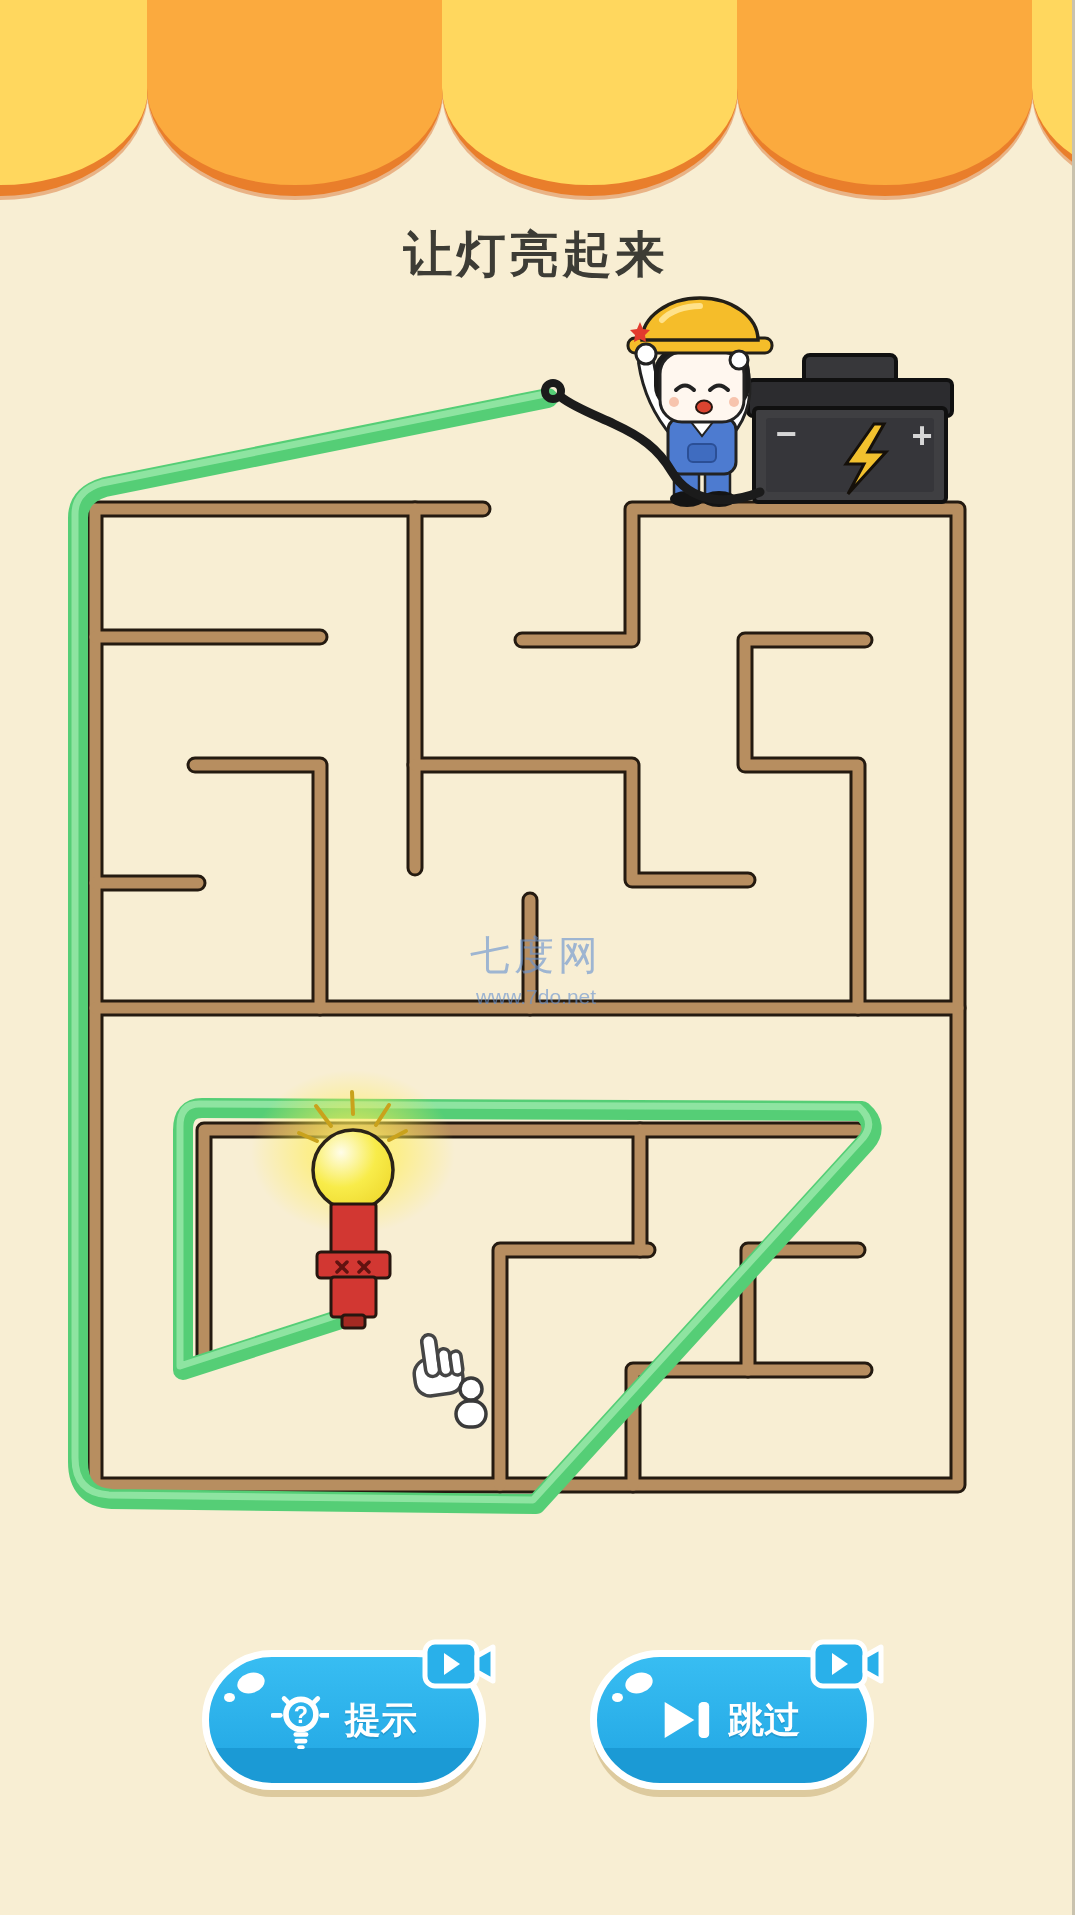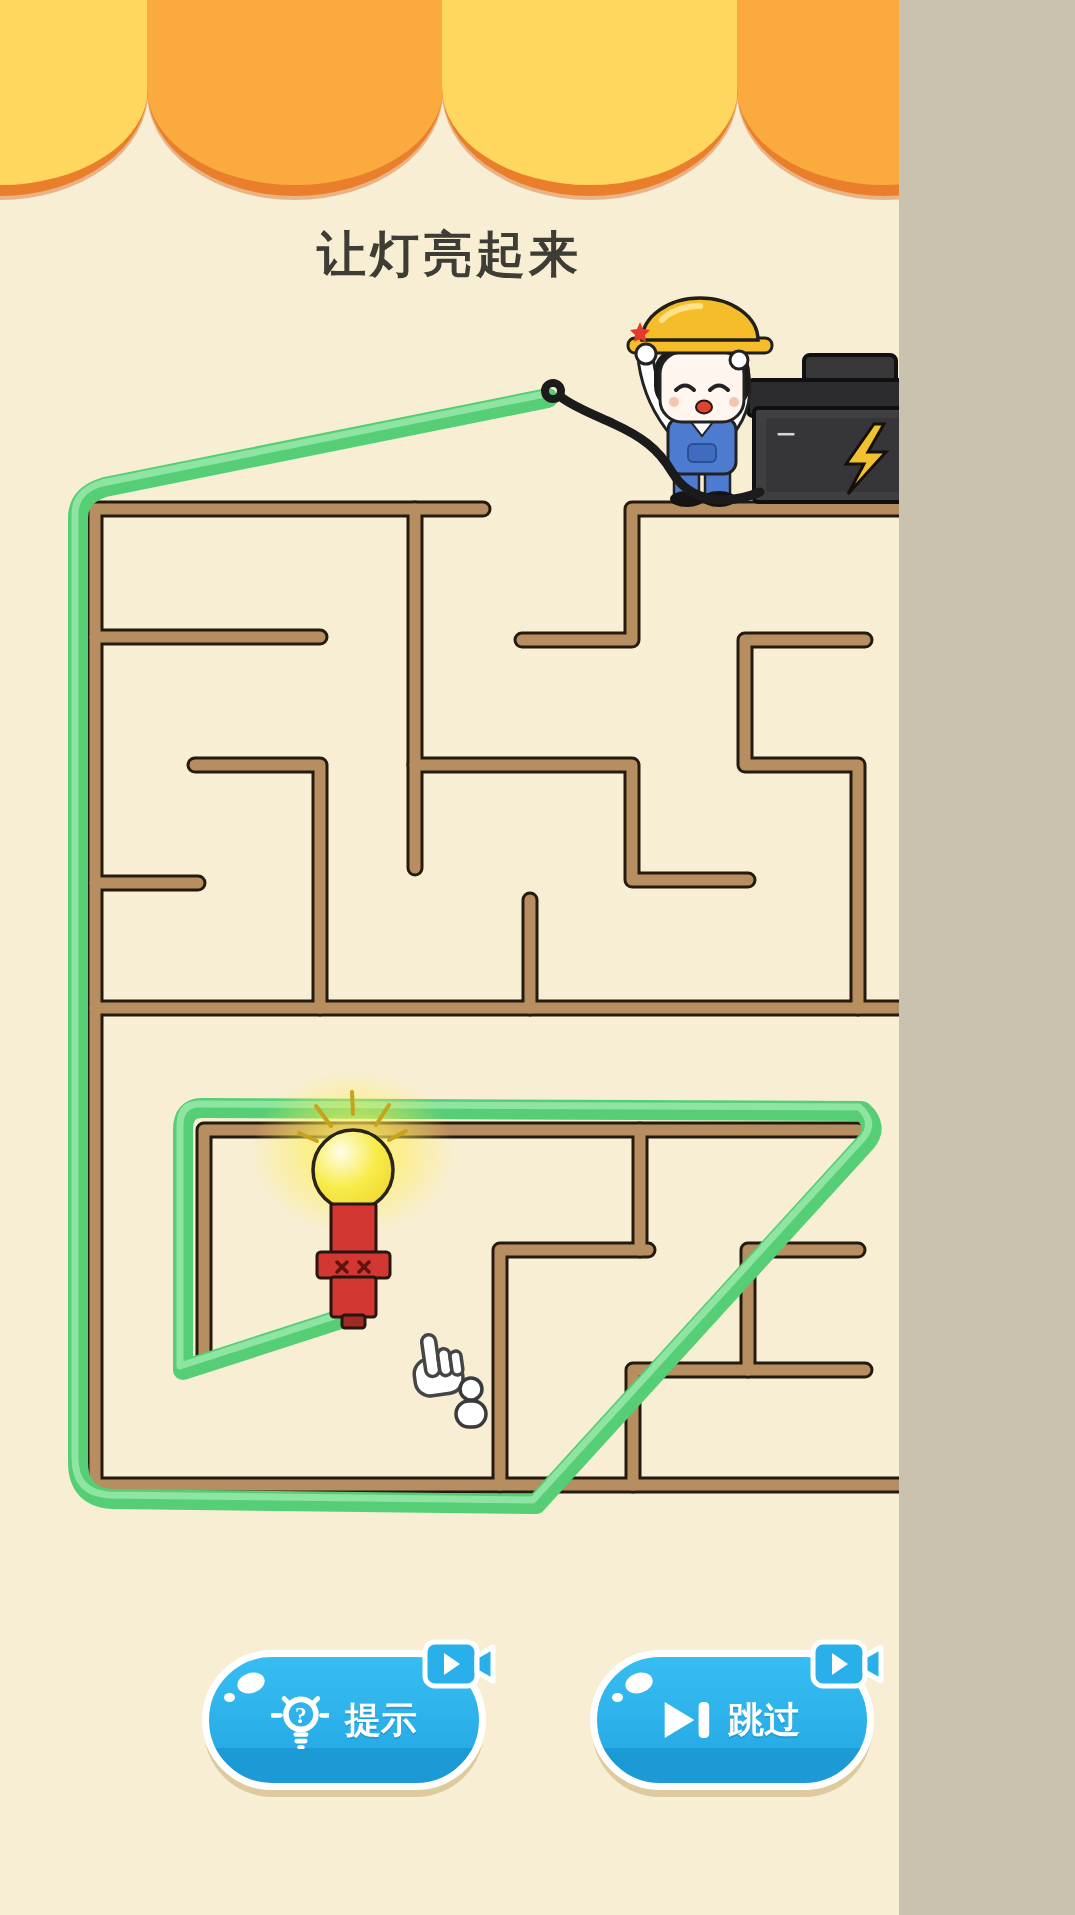--- a/index.html
+++ b/index.html
@@ -1,19 +1,19 @@
 <!DOCTYPE html>
 <html><head>
 <meta charset="utf-8">
 <style>
   html,body{margin:0;padding:0;background:#c9c2ae;}
   .screen{
-    position:relative;width:899px;height:1915px;overflow:hidden;
+    position:relative;width:1072px;height:1915px;overflow:hidden;
     background:var(--bg,#f8eed3);
-    font-family:Liberation Serif, serif;
+    font-family:Liberation Sans, sans-serif;
   }
   
   .awning{position:absolute;top:0;left:0;width:1075px;height:195px;display:flex;}
   .scallop{
     flex:0 0 296px;height:185px;margin-right:-1px;
     border-radius:0 0 148px 148px / 0 0 108px 108px;
     border-bottom:11px solid var(--awning-rim,#e97e2b);
     box-shadow:0 4px 0 rgba(216,106,40,.45);
   }
   .scallop.first{margin-left:-148px;}
@@ -186,20 +186,24 @@
       <rect x="426" y="1334" width="14" height="42" rx="7" fill="#fff" stroke="#454545" stroke-width="3.5"></rect>
       <rect x="440" y="1350" width="12" height="27" rx="6" fill="#fff" stroke="#454545" stroke-width="3.5"></rect>
       <rect x="452" y="1354" width="11" height="24" rx="5.5" fill="#fff" stroke="#454545" stroke-width="3.5"></rect>
     </g>
     <g>
       <circle cx="471" cy="1389" r="11" fill="#fff" stroke="#3a3a3a" stroke-width="3.5"></circle>
       <rect x="456" y="1401" width="30" height="26" rx="13" fill="#fff" stroke="#3a3a3a" stroke-width="3.5"></rect>
     </g>
   </svg>
 
+  <div class="watermark">
+    <div class="wm-name">七度网</div>
+    <div class="wm-url">www.7do.net</div>
+  </div>
 
   <div class="btn hint">
     <span class="gloss-big"></span>
     <span class="gloss-small"></span>
     <svg width="58" height="62" viewBox="-10 -4 62 62">
       <g stroke="#fff" stroke-width="5" stroke-linecap="round">
         <line x1="4" y1="4" x2="10" y2="10"></line>
         <line x1="40" y1="4" x2="34" y2="10"></line>
         <line x1="-8" y1="22" x2="0" y2="22"></line>
         <line x1="44" y1="22" x2="52" y2="22"></line>

